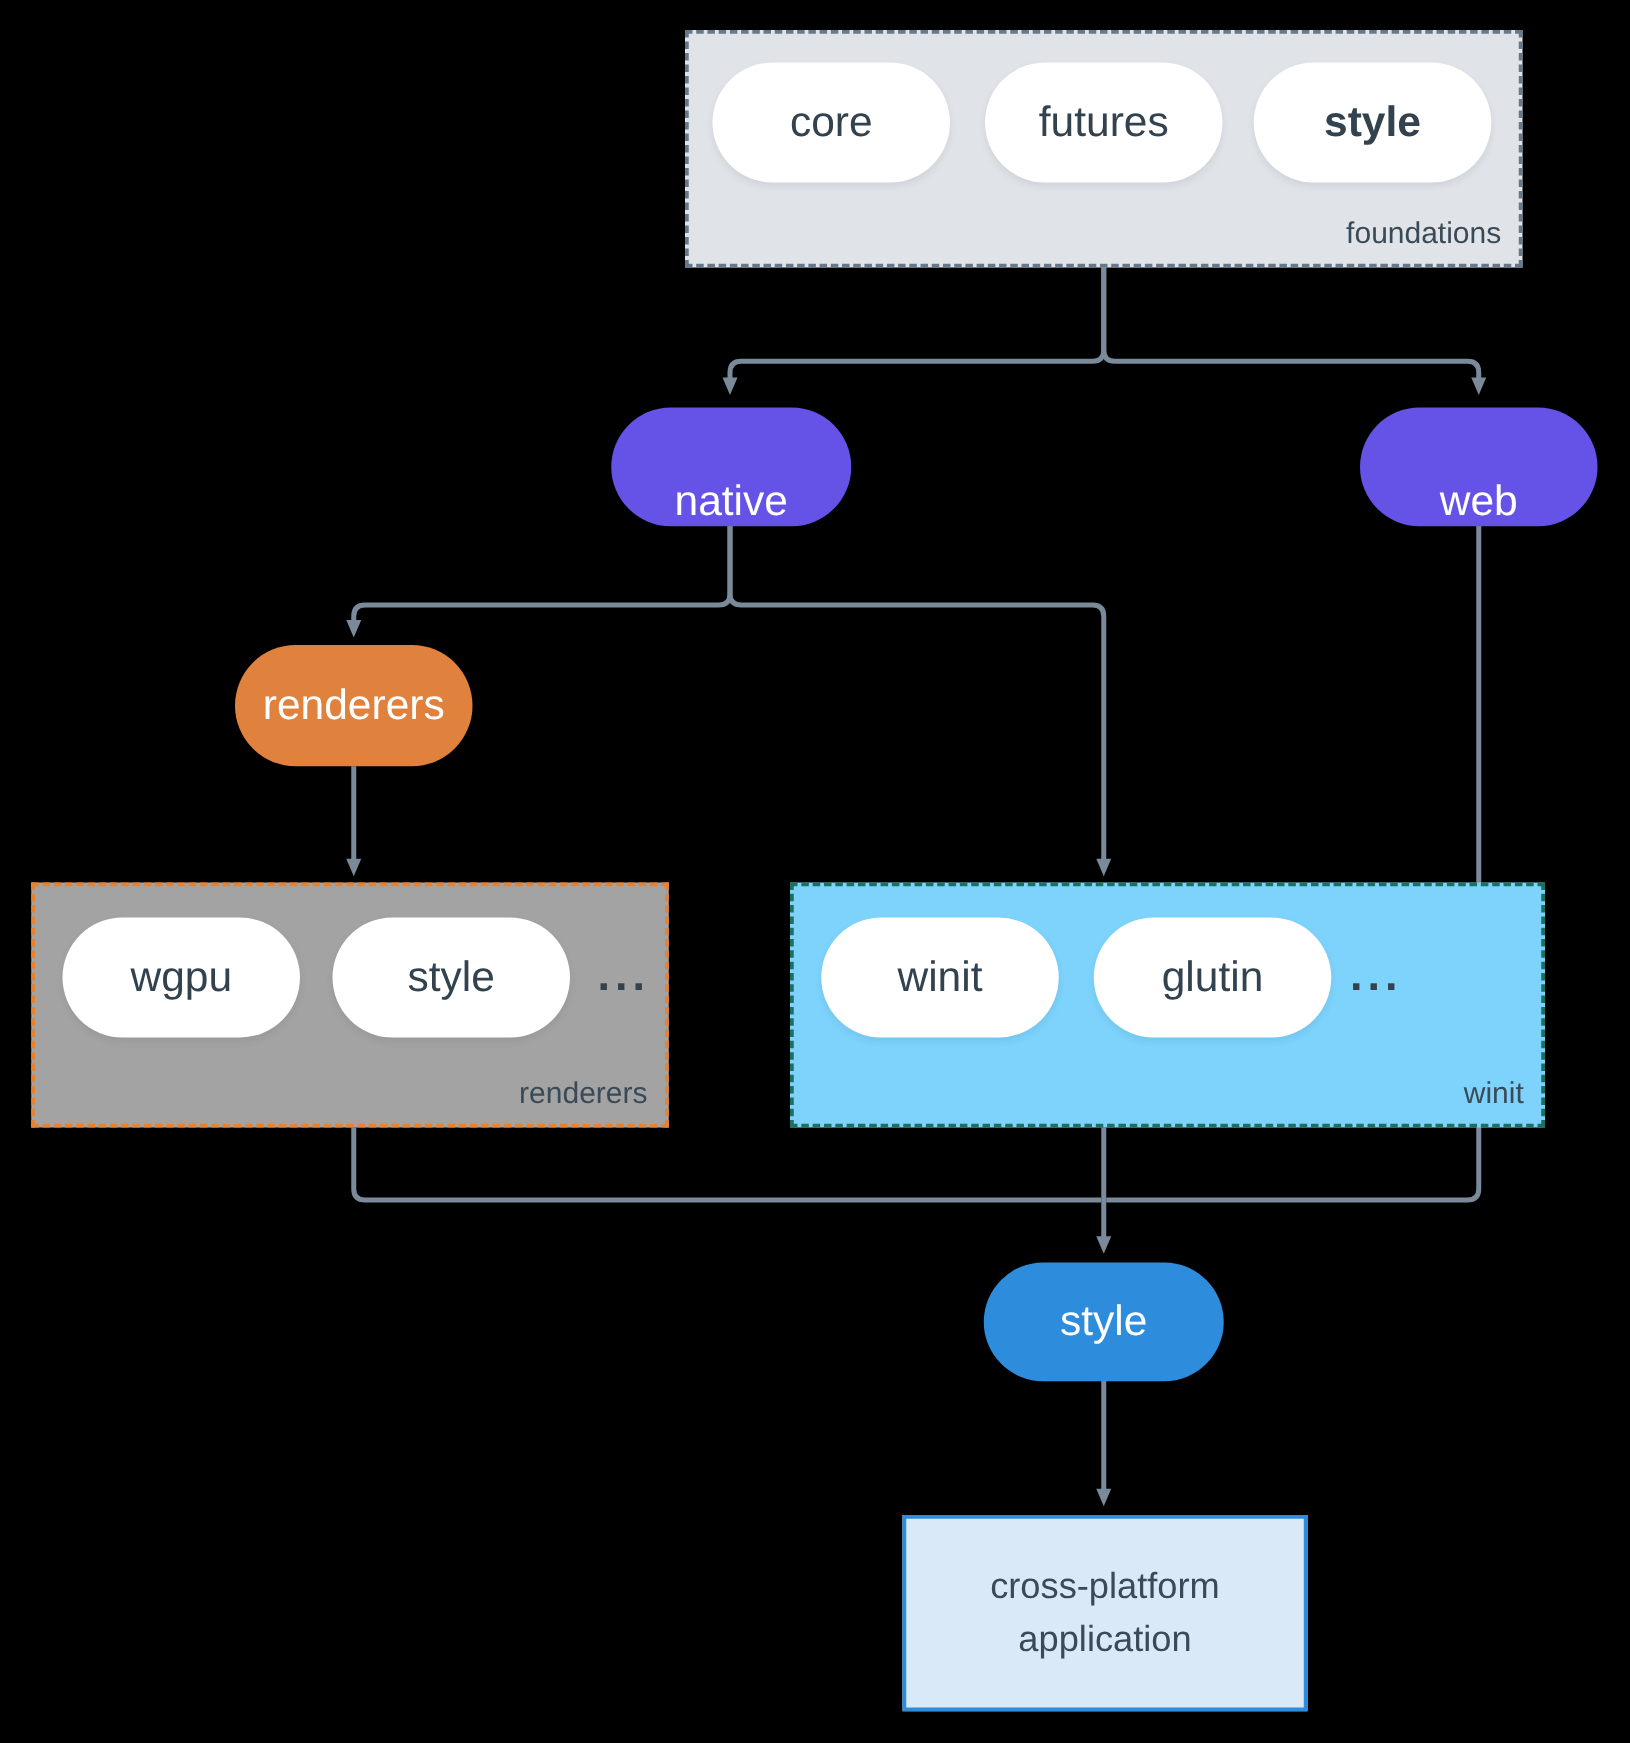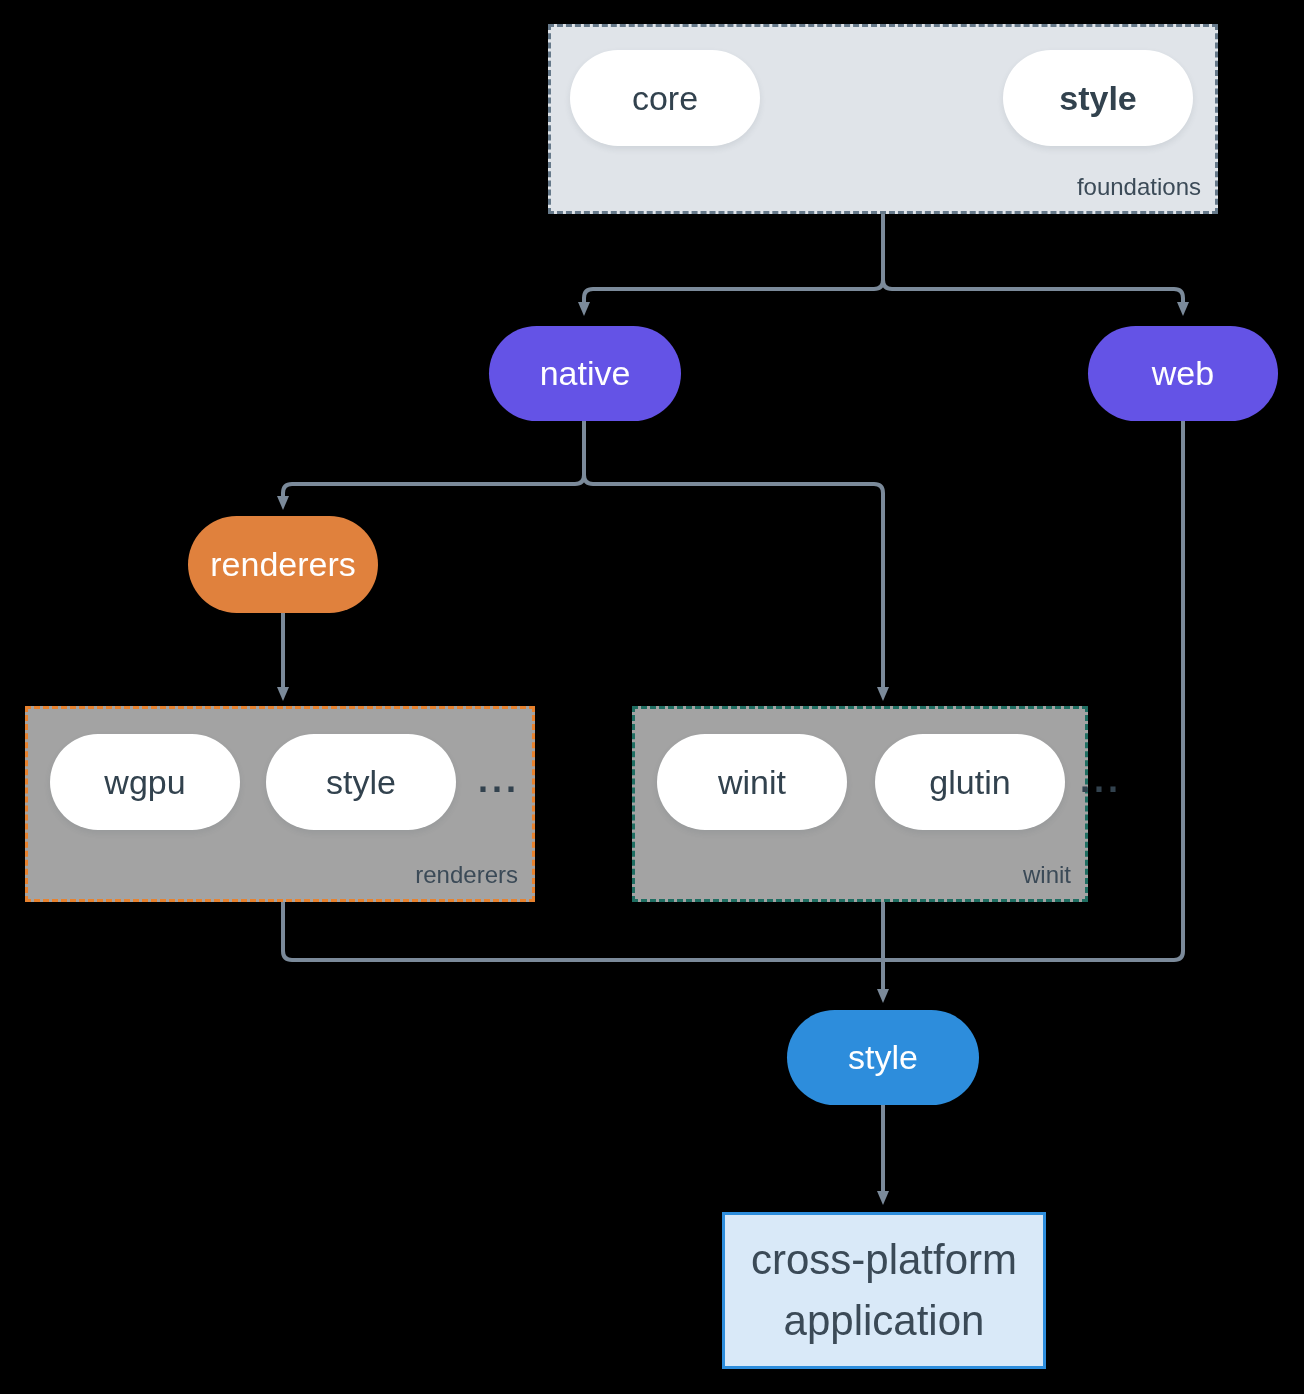--- a/index.html
+++ b/index.html
@@ -41,22 +41,22 @@
     border: 3px dashed #66798a;
   }
   .g-renderers {
     left: 25px; top: 706px;
     width: 510px; height: 196px;
     background: #a3a3a3;
     border: 3px dashed #e8822e;
   }
   .g-shells {
     left: 632px; top: 706px;
-    width: 456px; height: 196px;
-    background: #a3a3a3;
+    width: 604px; height: 196px;
+    background: #7dd3fc;
     border: 3px dashed #1f6e62;
   }
   .pill {
     position: absolute;
     box-sizing: border-box;
     display: flex;
     align-items: center;
     justify-content: center;
     border-radius: 50px;
     font-size: 34px;
@@ -66,42 +66,42 @@
     color: #32424e;
     width: 190px;
     height: 96px;
     box-shadow: 0 3px 6px rgba(50,66,78,0.10);
   }
   .pill.solid {
     color: #ffffff;
     width: 192px;
     height: 95px;
   }
-  .pill.purple { background: #6453e6; }
+  .pill.purple { background: #6453e6; align-items: flex-end; }
   .pill.orange { background: #e0813d; }
   .pill.blue   { background: #2d8ddc; }
   .ellipsis {
     position: absolute;
     font-size: 36px;
     font-weight: bold;
     color: #32424e;
     letter-spacing: 4px;
   }
   .appbox {
     position: absolute;
     left: 722px; top: 1212px;
     width: 324px; height: 157px;
     box-sizing: border-box;
     background: #d9e9f8;
     border: 3px solid #2d8ddc;
     display: flex;
     align-items: center;
     justify-content: center;
     text-align: center;
-    font-size: 42px;
+    font-size: 29px;
     line-height: 1.45;
     color: #3b4a57;
     padding: 0 20px;
   }
 </style>
 </head>
 <body>
 
 <div class="canvas">
 
@@ -129,20 +129,23 @@
 
       <path d="M883,902 L883,990" marker-end="url(#arrow)"></path>
 
       <path d="M883,1104 L883,1192" marker-end="url(#arrow)"></path>
     </g>
   </svg>
 
   <div class="groupbox g-foundations">
     <div class="pill white" style="left:19px; top:23px;">
       <span>core</span>
+    </div>
+    <div class="pill white" style="left:237px; top:23px;">
+      <span>futures</span>
     </div>
     <div class="pill white" style="left:452px; top:23px;font-weight:bold;">
       <span>style</span>
     </div>
     <div class="grouplabel">foundations</div>
   </div>
 
   <div class="pill solid purple" style="left:489px; top:326px;">
     <span>native</span>
   </div>

